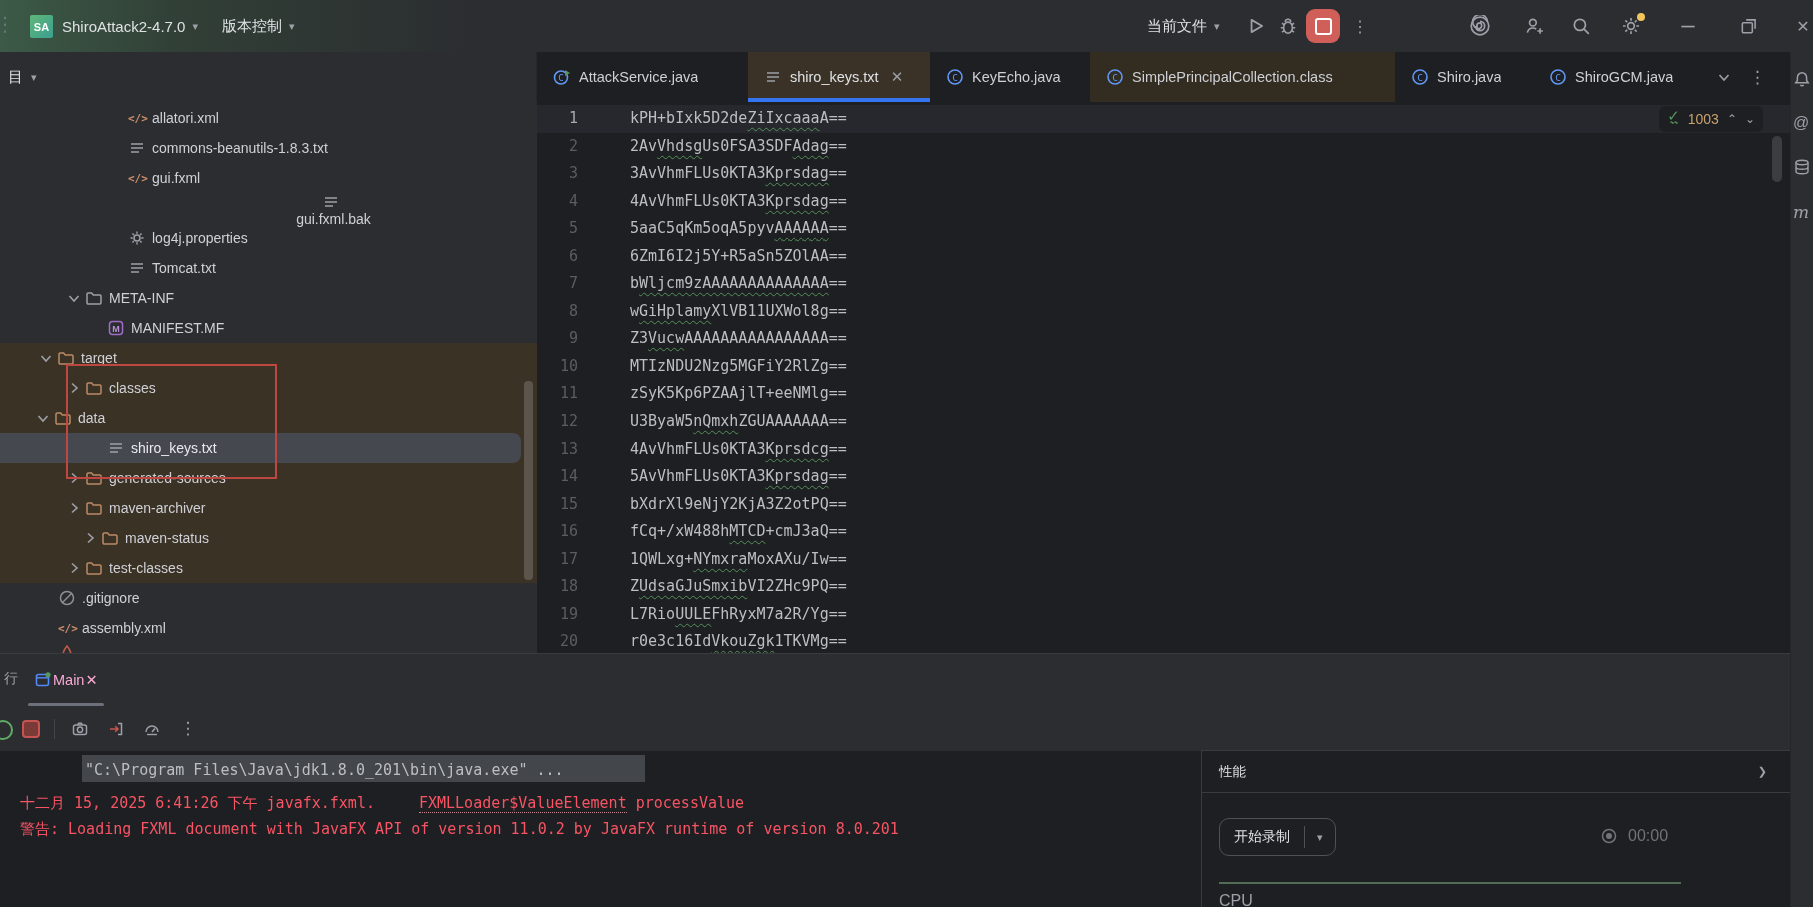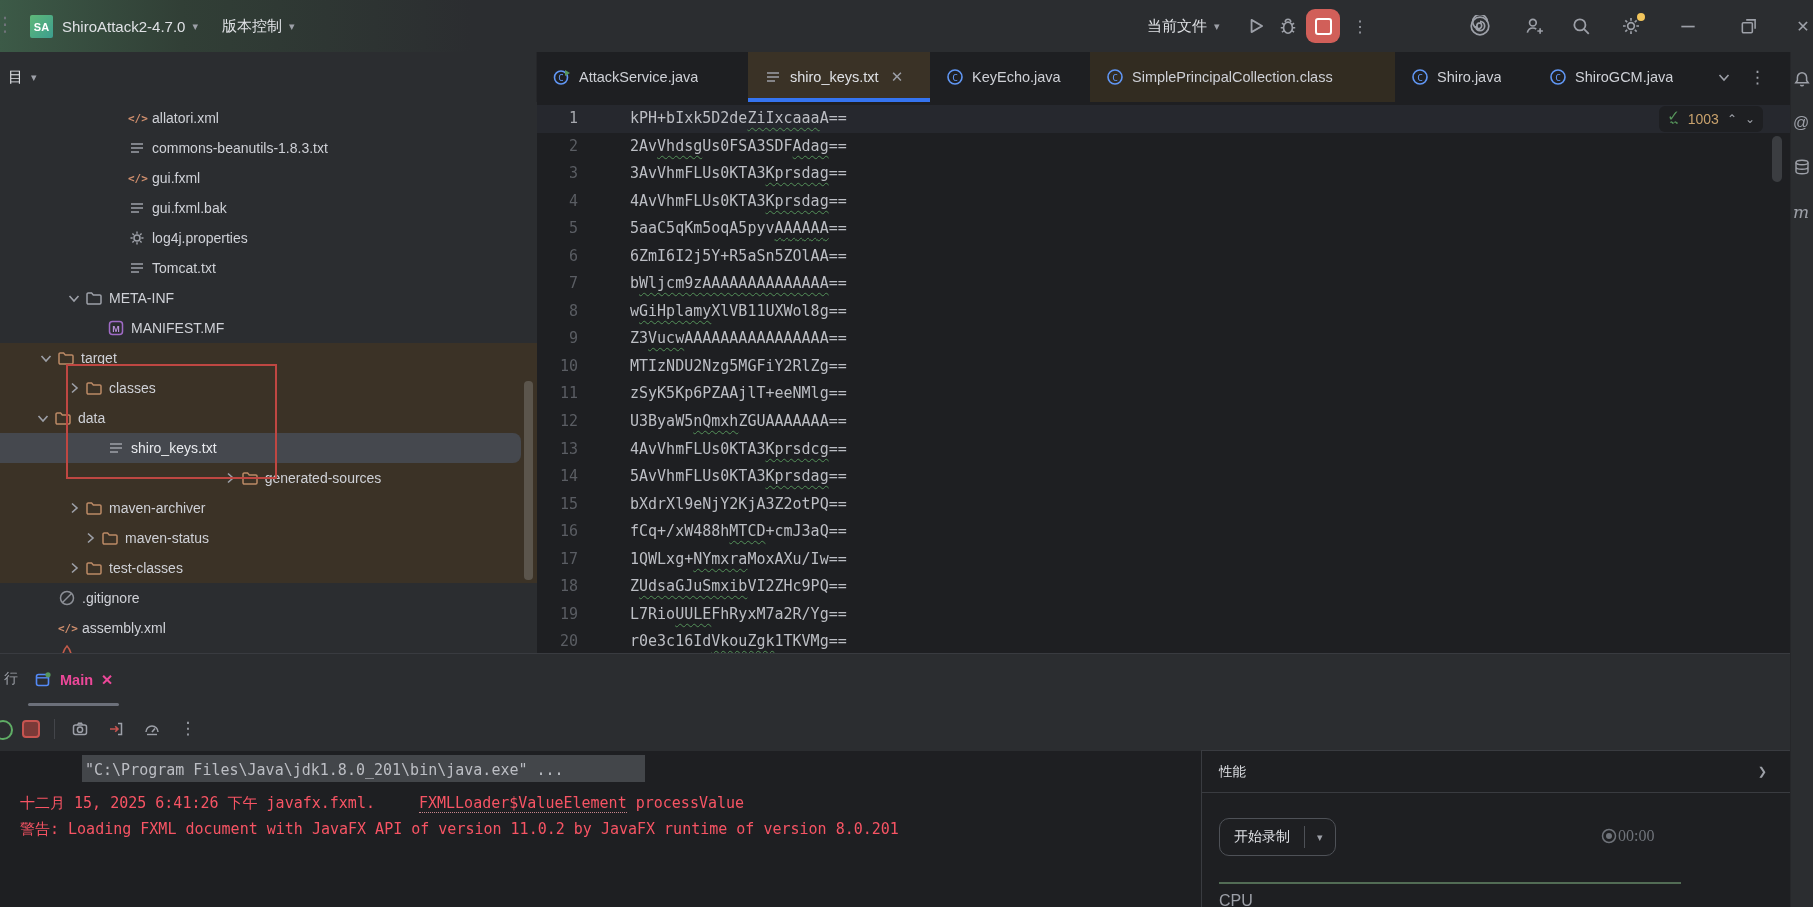--- a/index.html
+++ b/index.html
@@ -55,21 +55,21 @@
       background:#1e1f22;border-radius:6px;padding:0 8px;font-size:14px;}
   #inspection-widget .cnt{color:#c9a26d;}
   #inspection-widget .chk{color:#57965c;font-size:15px;line-height:10px;text-align:center;}
   #inspection-widget .chk .wave{display:block;font-size:8px;letter-spacing:-1px;color:#57965c;margin-top:-3px;}
   #inspection-widget .nav{color:#9da0a8;font-size:12px;}
   #editor-scrollbar{position:absolute;left:1235px;top:34px;width:10px;height:46px;background:#4e5157;opacity:.6;border-radius:5px;}
   
   #runpanel{position:absolute;left:0;top:653px;width:1791px;height:254px;background:#1e1f22;border-top:1px solid #393b40;}
   #run-header{position:absolute;left:0;top:0;width:100%;height:52px;background:#2b2d30;}
   #run-collapsed{position:absolute;left:4px;top:16px;font-size:14px;color:#9da0a8;}
-  #main-tab{position:absolute;left:28px;top:0;height:52px;display:flex;align-items:center;gap:8px;padding:0 6px;font-size:14.5px;color:#ec4899;font-weight:bold;}
+  #main-tab{position:absolute;left:28px;top:0;height:52px;display:flex;align-items:center;gap:1px;padding:0 6px;font-size:14.5px;color:#f9a8d4;}
   #main-tab::after{content:"";position:absolute;left:0;right:0;bottom:0;height:3px;background:#6c707a;border-radius:2px;}
   #run-toolbar{position:absolute;left:0;top:52px;width:100%;height:45px;background:#2b2d30;display:flex;align-items:center;}
   #run-toolbar .half-green{position:absolute;left:-7px;top:14px;width:16px;height:16px;border-radius:50%;border:2px solid #5fad65;}
   .rt-ic{width:22px;height:22px;display:flex;align-items:center;justify-content:center;color:#9da0a8;margin-left:14px;}
   .rt-stop{width:18px;height:18px;border-radius:4px;background:#7a3a38;border:2px solid #c75450;margin-left:22px;box-sizing:border-box;}
   .rt-sep{width:1px;height:20px;background:#43454a;margin-left:14px;}
   #console{position:absolute;left:0;top:97px;width:1201px;height:157px;font-family:"DejaVu Sans Mono",monospace;font-size:15px;}
   .con-line{position:absolute;white-space:pre;line-height:25px;}
   .con-line.plain{color:#bcbec4;}
   .con-line.error{color:#f75464;}
@@ -78,22 +78,22 @@
   
   #perfpanel{position:absolute;left:1201px;top:750px;width:590px;height:188px;background:#1e1f22;
      border-left:1px solid #393b40;border-top:1px solid #393b40;box-sizing:border-box;overflow:hidden;}
   #perf-header{position:absolute;left:0;top:0;width:100%;height:42px;border-bottom:1px solid #393b40;box-sizing:border-box;
      display:flex;align-items:center;justify-content:space-between;padding:0 24px 0 17px;font-size:13.5px;}
   #record-btn{position:absolute;left:17px;top:67px;height:36px;display:inline-flex;align-items:center;
      border:1px solid #4e5157;border-radius:10px;font-size:14px;color:#dfe1e5;}
   #record-btn .lbl{padding:0 14px;}
   #record-btn .vsep{width:1px;height:22px;background:#4e5157;}
   #record-btn .dd{padding:0 12px;color:#9da0a8;font-size:11px;}
-  #rec-cluster{position:absolute;left:398px;top:76px;display:flex;align-items:center;color:#6f737a;
-     font-family:Liberation Serif, serif;font-size:16px;}
+  #rec-cluster{position:absolute;left:398px;top:76px;display:flex;align-items:center;gap:10px;color:#6f737a;
+     font-family:Liberation Sans, sans-serif;font-size:16px;}
   #perf-line{position:absolute;left:17px;top:131px;width:462px;height:2px;background:#5c7a5e;opacity:.85;}
   #cpu-label{position:absolute;left:17px;top:141px;font-size:16px;color:#9da0a8;}
   
   #rightstripe{position:absolute;right:0;top:52px;bottom:0;width:22px;background:#2b2d30;border-left:1px solid #26272a;
      display:flex;flex-direction:column;align-items:flex-start;padding-top:18px;gap:26px;}
   #rightstripe .st-ic{margin-left:2px;color:#9da0a8;}
   .mv{font-family:"DejaVu Serif",serif;font-style:italic;font-size:17px;color:#9da0a8;}
   .chev-txt{color:#9da0a8;font-size:11px;}
 </style>
 </head>
@@ -245,21 +245,21 @@
             </svg>
           </span>
           <span class="tlabel">commons-beanutils-1.8.3.txt</span>
         </div>
         <div class="trow" style="padding-left: 128px;">
           <span class="ticon">
             <span style="font-family:'DejaVu Sans Mono',monospace;font-size:11px;font-weight:bold;color:#cf8e6d;">&lt;/&gt;</span>
           </span>
           <span class="tlabel">gui.fxml</span>
         </div>
-        <div class="trow" style="padding-left: 128px;">
+        <div class="trow" style="padding-left: 128px; flex-direction: column;">
           <span class="ticon">
             <svg width="18" height="18" viewBox="0 0 18 18" fill="none">
               <path d="M3 5h12M3 9h12M3 13h8" stroke="#9da0a8" stroke-width="1.6"></path>
             </svg>
           </span>
           <span class="tlabel">gui.fxml.bak</span>
         </div>
         <div class="trow" style="padding-left: 128px;">
           <span class="ticon">
             <svg width="18" height="18" viewBox="0 0 18 18" fill="none">
@@ -339,21 +339,21 @@
           <span class="tlabel">data</span>
         </div>
         <div class="trow sel" style="padding-left: 107px;">
           <span class="ticon">
             <svg width="18" height="18" viewBox="0 0 18 18" fill="none">
               <path d="M3 5h12M3 9h12M3 13h8" stroke="#9da0a8" stroke-width="1.6"></path>
             </svg>
           </span>
           <span class="tlabel">shiro_keys.txt</span>
         </div>
-        <div class="trow" style="padding-left: 63px; justify-content: center;">
+        <div class="trow" style="padding-left: 63px;">
           <span class="chev">
             <svg width="18" height="18" viewBox="0 0 18 18" fill="none">
               <polyline points="7,4.5 12,9 7,13.5" stroke="#9da0a8" stroke-width="1.6"></polyline>
             </svg>
           </span>
           <span class="ticon">
             <svg width="18" height="18" viewBox="0 0 18 18" fill="none">
               <path d="M2 5.2c0-.7.6-1.2 1.2-1.2h3.4l1.7 1.9h6.5c.7 0 1.2.6 1.2 1.2v6.7c0 .7-.6 1.2-1.2 1.2H3.2A1.2 1.2 0 0 1 2 13.8z" stroke="#bc8a66" stroke-width="1.5"></path>
             </svg>
           </span>

